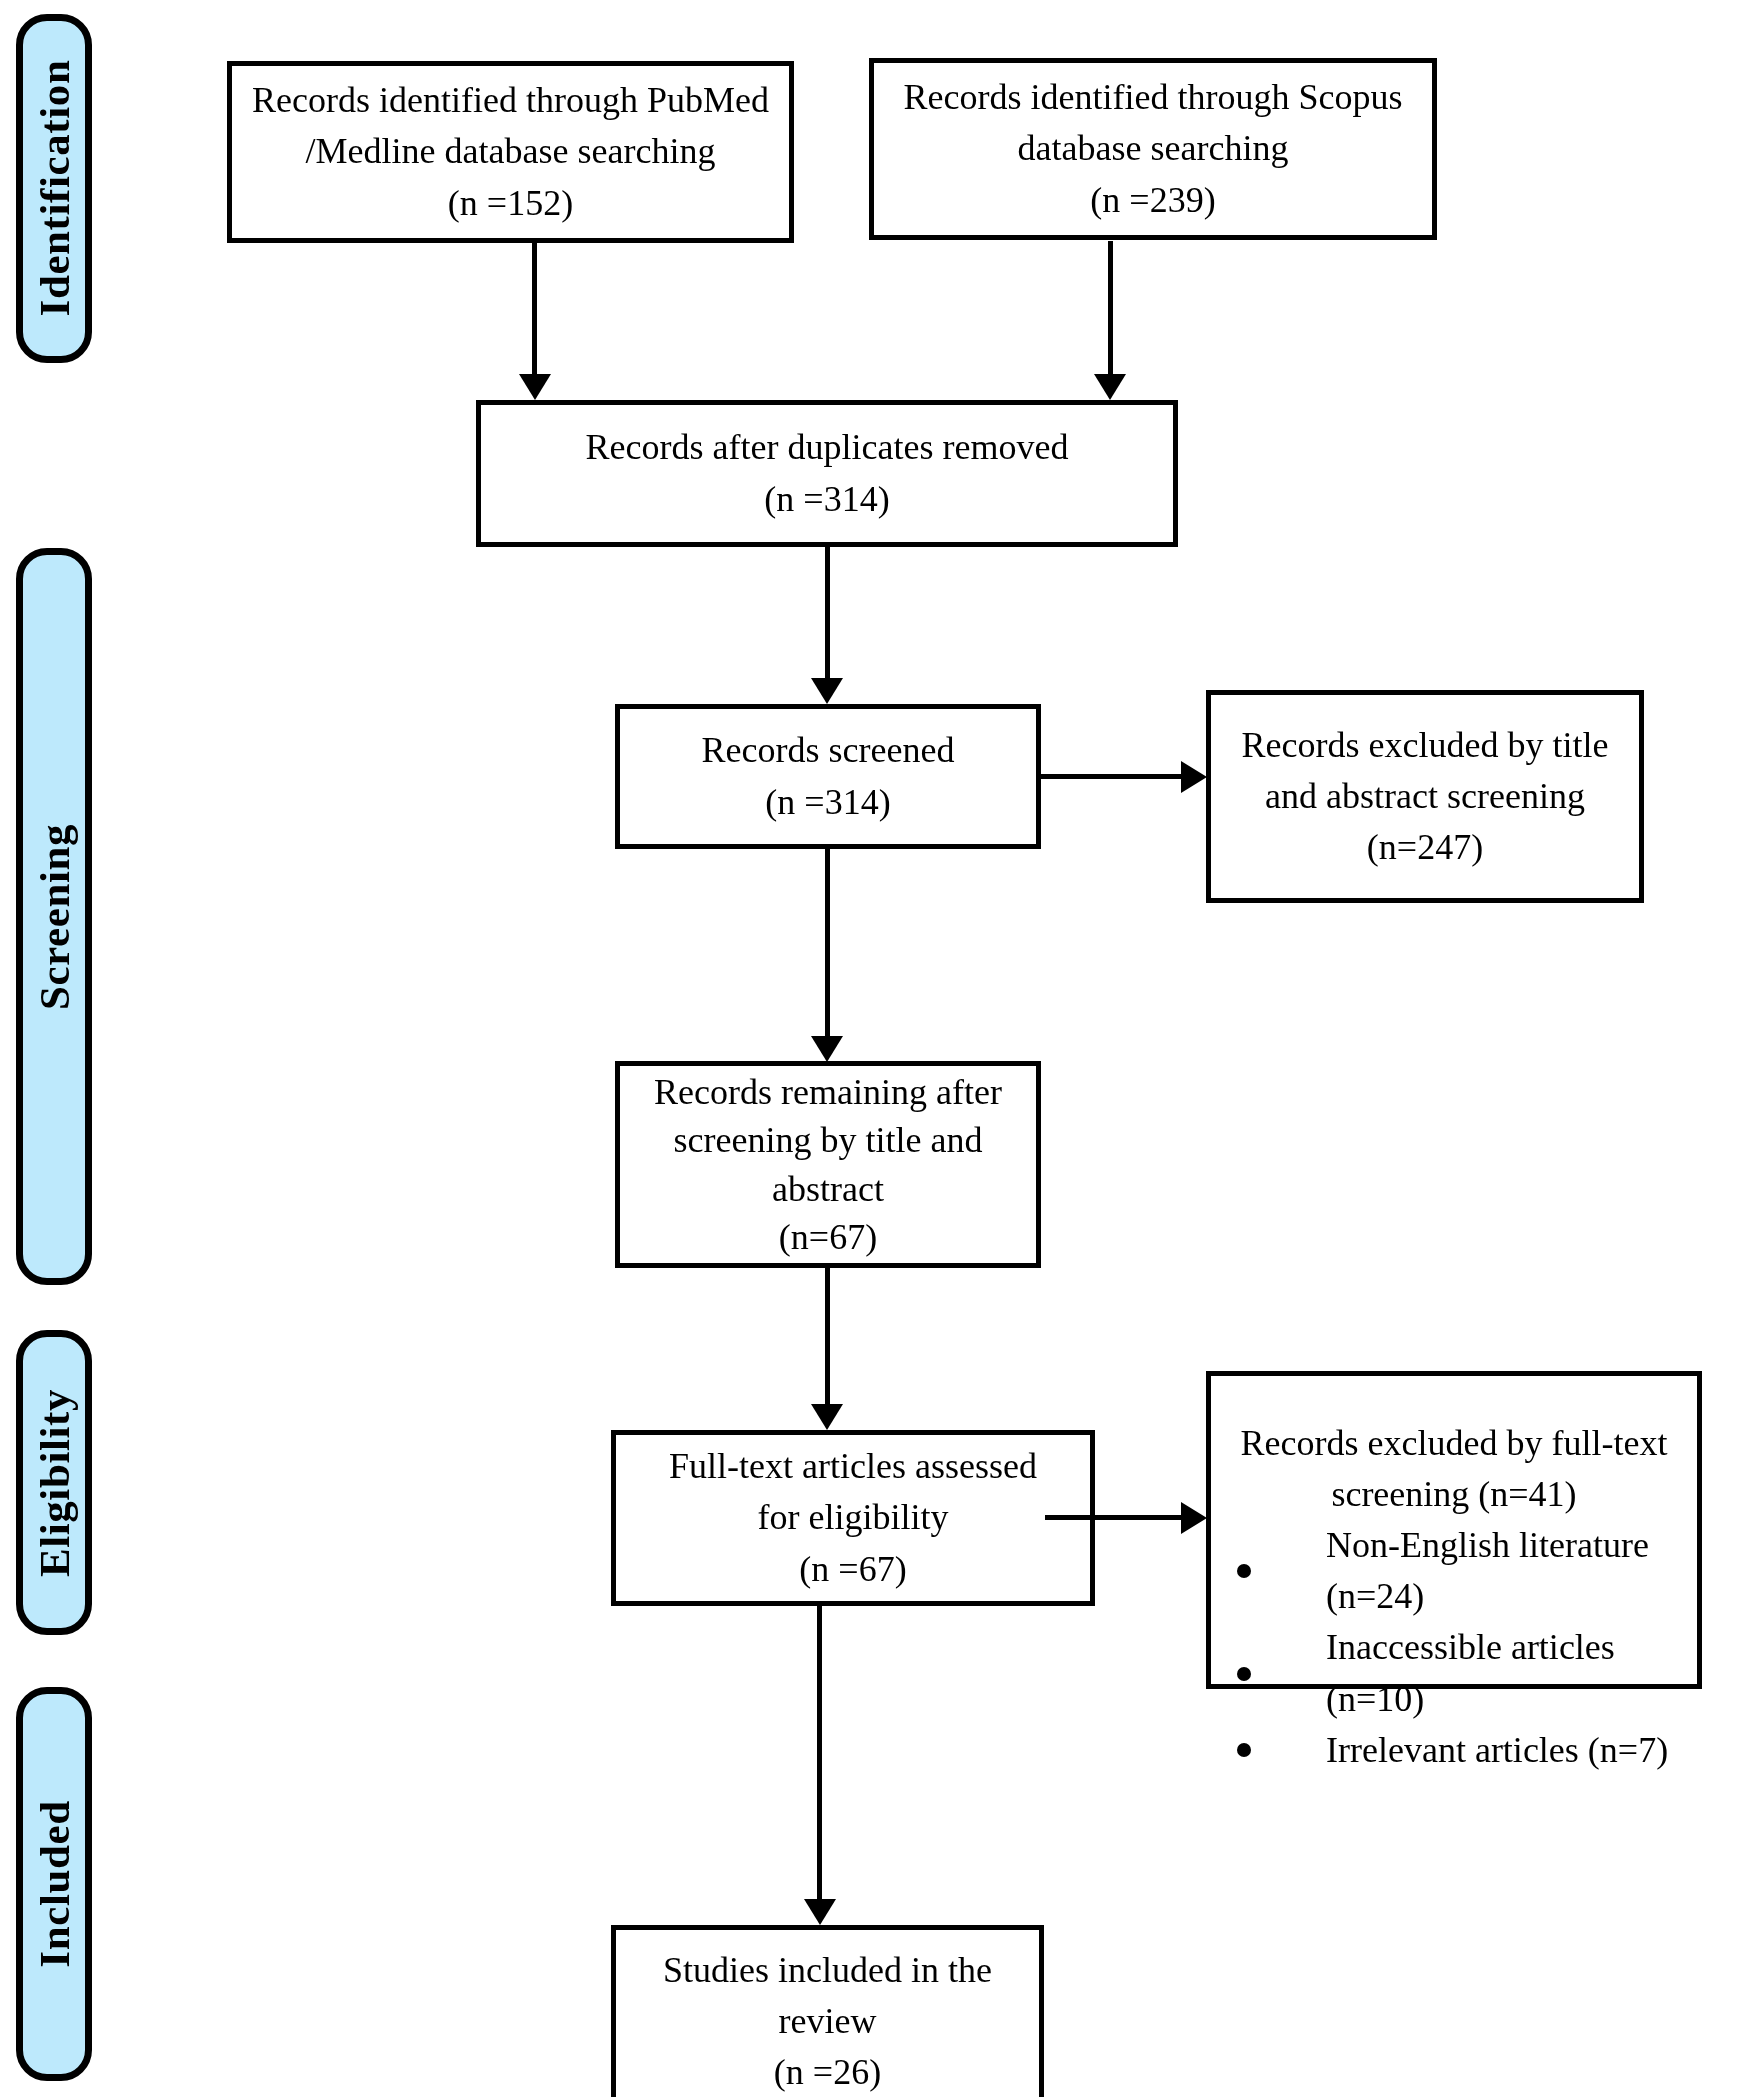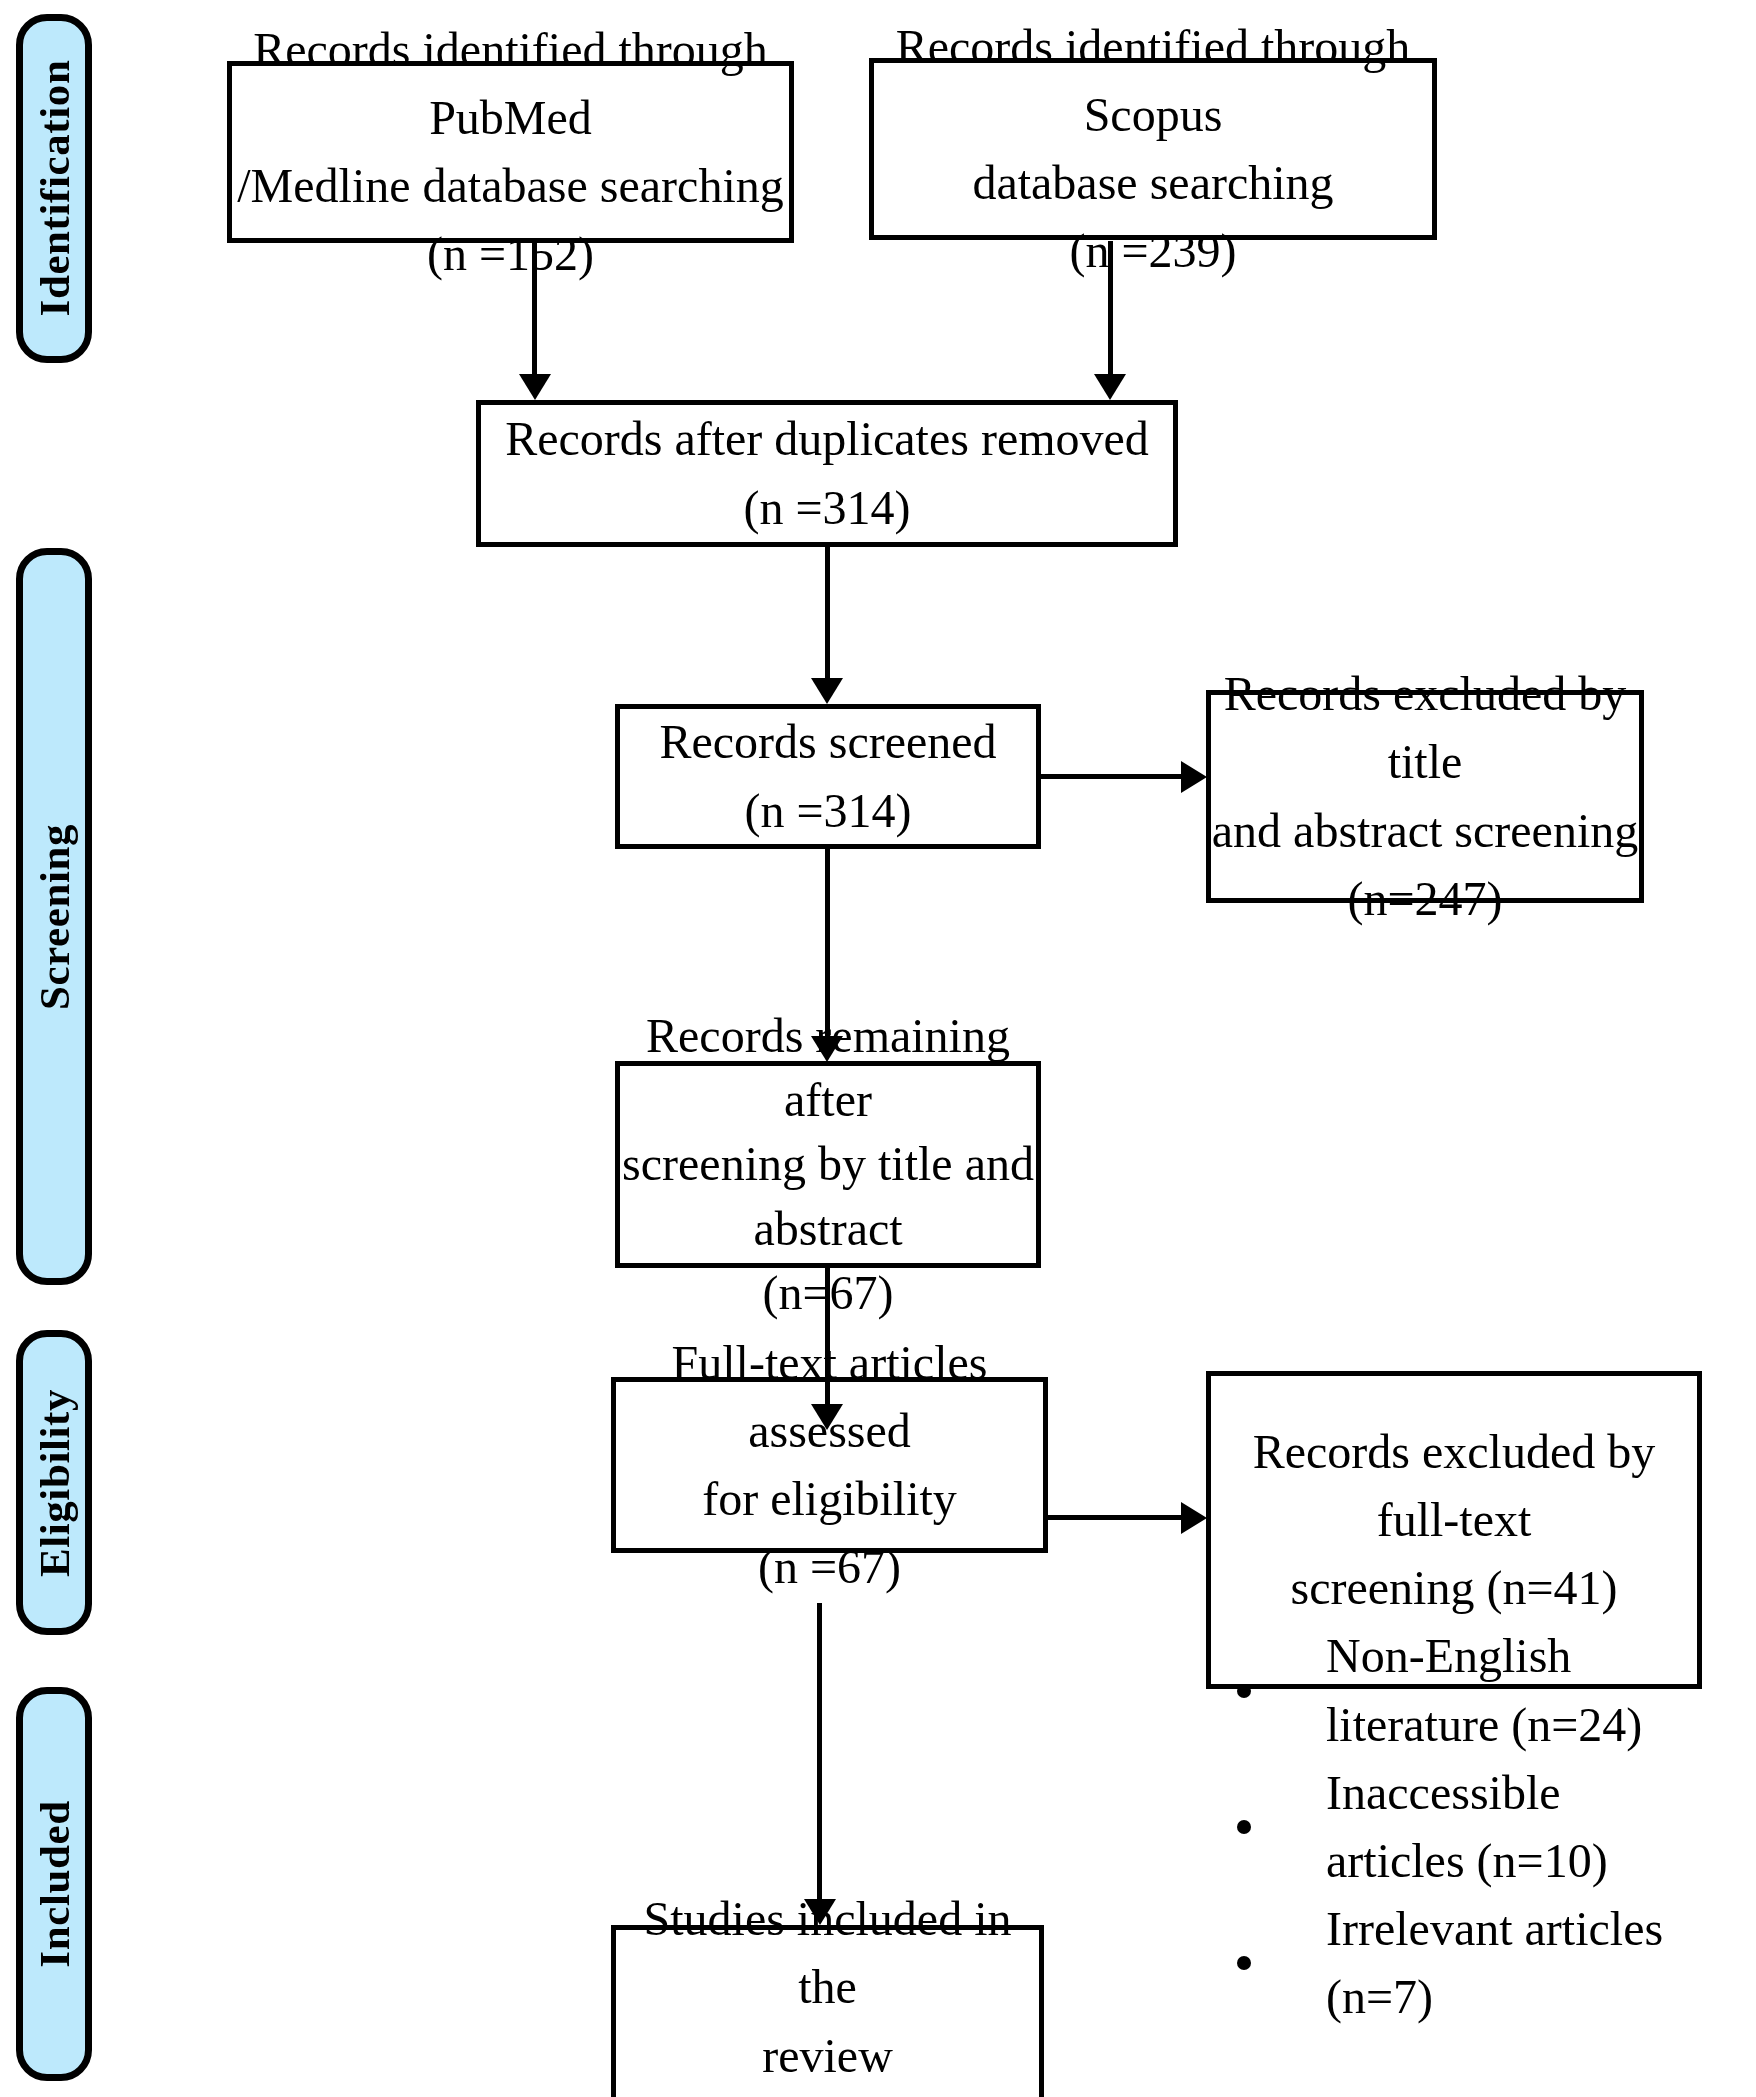--- a/index.html
+++ b/index.html
@@ -34,21 +34,21 @@
   .fbox {
     position:absolute;
     background:#ffffff;
     border:5.3px solid #000;
     box-sizing:border-box;
     display:flex;
     flex-direction:column;
     align-items:center;
     justify-content:center;
     text-align:center;
-    font-size:48px;
+    font-size:36px;
     line-height:1.42;
   }
   .fbox .line { width:100%; }
 
   
   .fbox.listbox {
     justify-content:flex-start;
     padding-top:42px;
   }
   .bullet-row {
@@ -130,21 +130,21 @@
     <div class="line">(n=247)</div>
   </div>
 
   <div class="fbox" style="left:615px; top:1061px; width:426px; height:207px; line-height:1.34;">
     <div class="line">Records remaining after</div>
     <div class="line">screening by title and</div>
     <div class="line">abstract</div>
     <div class="line">(n=67)</div>
   </div>
 
-  <div class="fbox" style="left:611px; top:1377px; width:437px; height:176px;">
+  <div class="fbox" style="left:611px; top:1430px; width:484px; height:176px;">
     <div class="line">Full-text articles assessed</div>
     <div class="line">for eligibility</div>
     <div class="line">(n =67)</div>
   </div>
 
   <div class="fbox listbox" style="left:1206px; top:1371px; width:496px; height:318px;">
     <div class="line">Records excluded by full-text</div>
     <div class="line">screening (n=41)</div>
     <div class="bullet-row">
       <span class="bullet-dot"></span>

